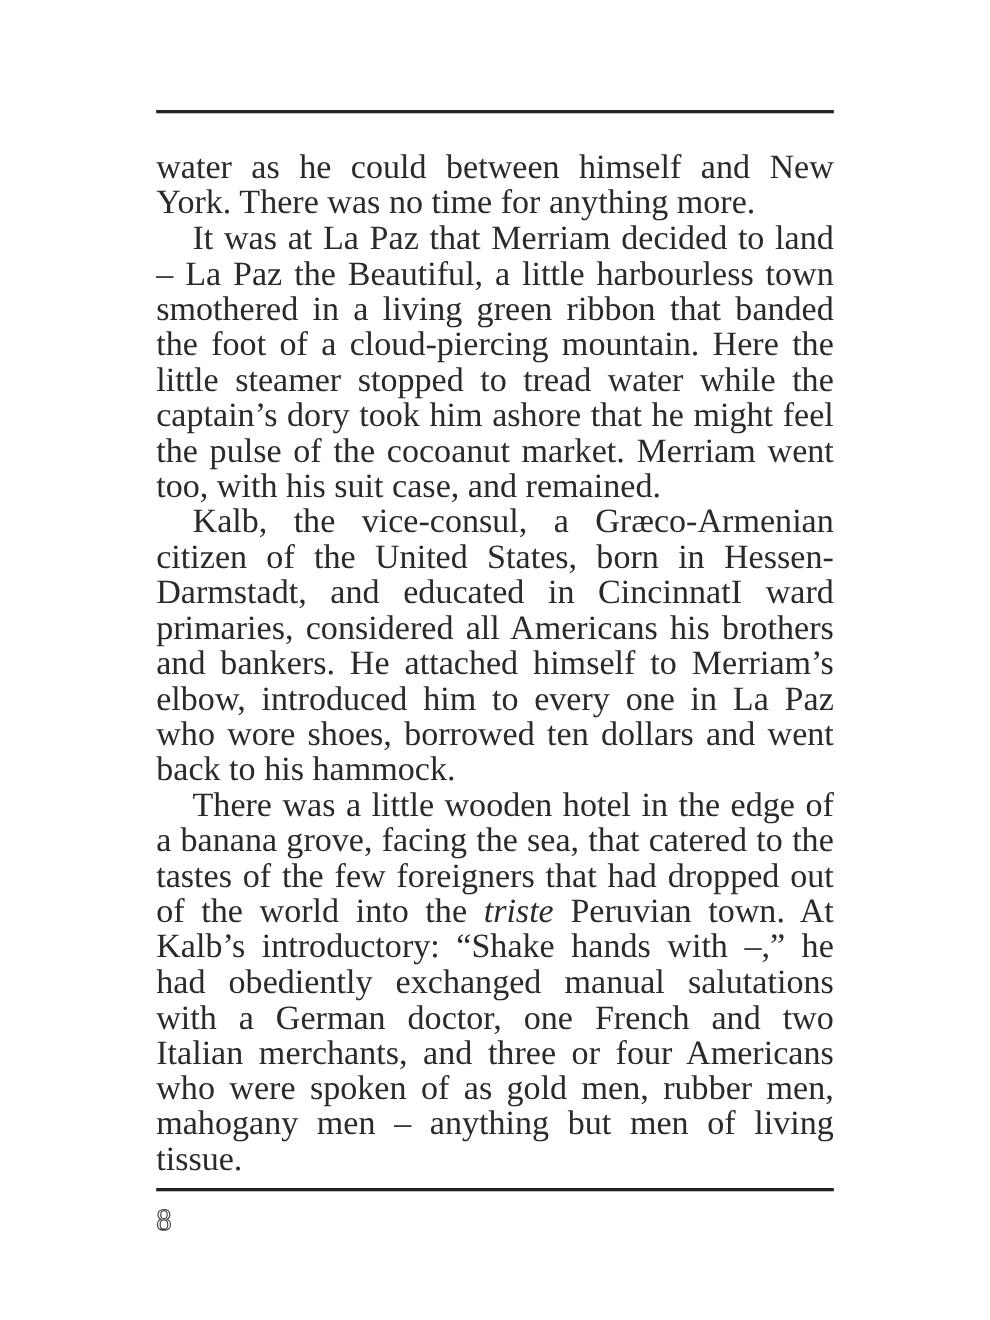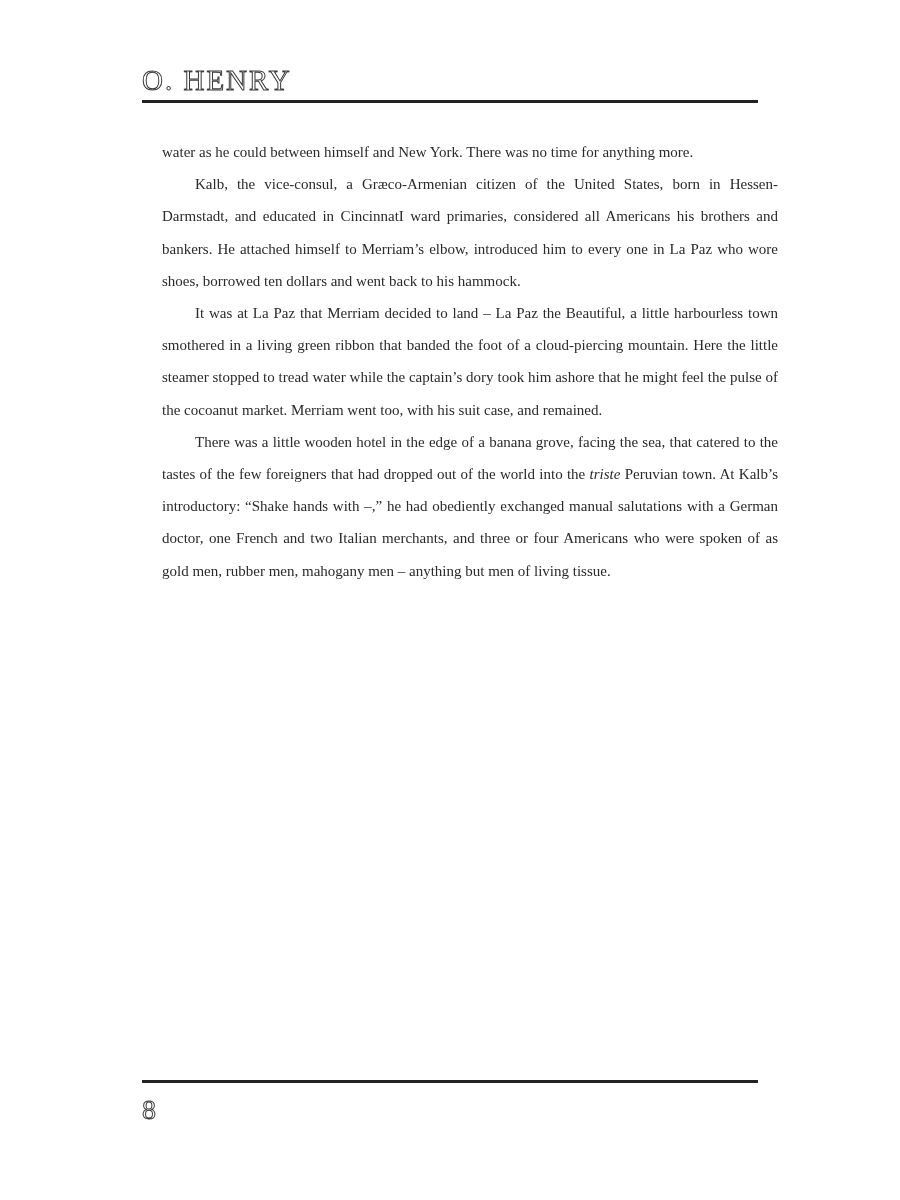--- a/index.html
+++ b/index.html
@@ -39,25 +39,24 @@
       top: 100px;
       width: 616px;
       height: 3px;
       background: #222222;
     }
     .body-text {
       position: absolute;
       left: 0;
       top: 136px;
       width: 616px;
-      font-size: 15px;
+      font-size: 31px;
       line-height: 32.2px;
       text-align: justify;
       hyphens: manual;
-      margin-left: 20px;
     }
     .body-text p {
       margin: 0;
       text-indent: 33px;
     }
     .body-text p.cont {
       text-indent: 0;
     }
     .body-text em {
       font-style: italic;
@@ -78,25 +77,24 @@
       font-size: 28px;
       line-height: 36px;
       color: #ffffff;
       -webkit-text-stroke: 1px #3a3a3a;
     }
   </style>
 </head>
 <body>
 
 <div class="page">
-  <div class="running-head">O. HENRY</div>
   <div class="head-rule"></div>
 
   <div class="body-text">
     <p class="cont">water as he could between himself and New York. There was no time for anything more.</p>
+    <p>It was at La Paz that Merriam decided to land – La Paz the Beautiful, a little harbourless town smothered in a living green ribbon that banded the foot of a cloud-piercing moun­tain. Here the little steamer stopped to tread water while the captain’s dory took him ashore that he might feel the pulse of the cocoanut market. Merriam went too, with his suit case, and remained.</p>
     <p>Kalb, the vice-consul, a Græco-Armenian citizen of the United States, born in Hessen-Darmstadt, and educated in CincinnatI ward primaries, considered all Americans his brothers and bankers. He attached himself to Merriam’s el­bow, introduced him to every one in La Paz who wore shoes, borrowed ten dollars and went back to his hammock.</p>
-    <p>It was at La Paz that Merriam decided to land – La Paz the Beautiful, a little harbourless town smothered in a living green ribbon that banded the foot of a cloud-piercing moun­tain. Here the little steamer stopped to tread water while the captain’s dory took him ashore that he might feel the pulse of the cocoanut market. Merriam went too, with his suit case, and remained.</p>
     <p><span>There was a little wooden hotel in the edge of a ba­nana grove, facing the sea, that catered to the tastes of the few foreigners that had dropped out of the world into the </span><em>triste</em><span> Pe­ruvian town. At Kalb’s introductory: “Shake hands with –,” he had obediently exchanged manual salutations with a German doctor, one French and two Italian merchants, and three or four Americans who were spoken of as gold men, rubber men, mahogany men – anything but men of living tissue.</span></p>
   </div>
 
   <div class="foot-rule"></div>
   <div class="folio">8</div>
 </div>
 
 </body></html>

